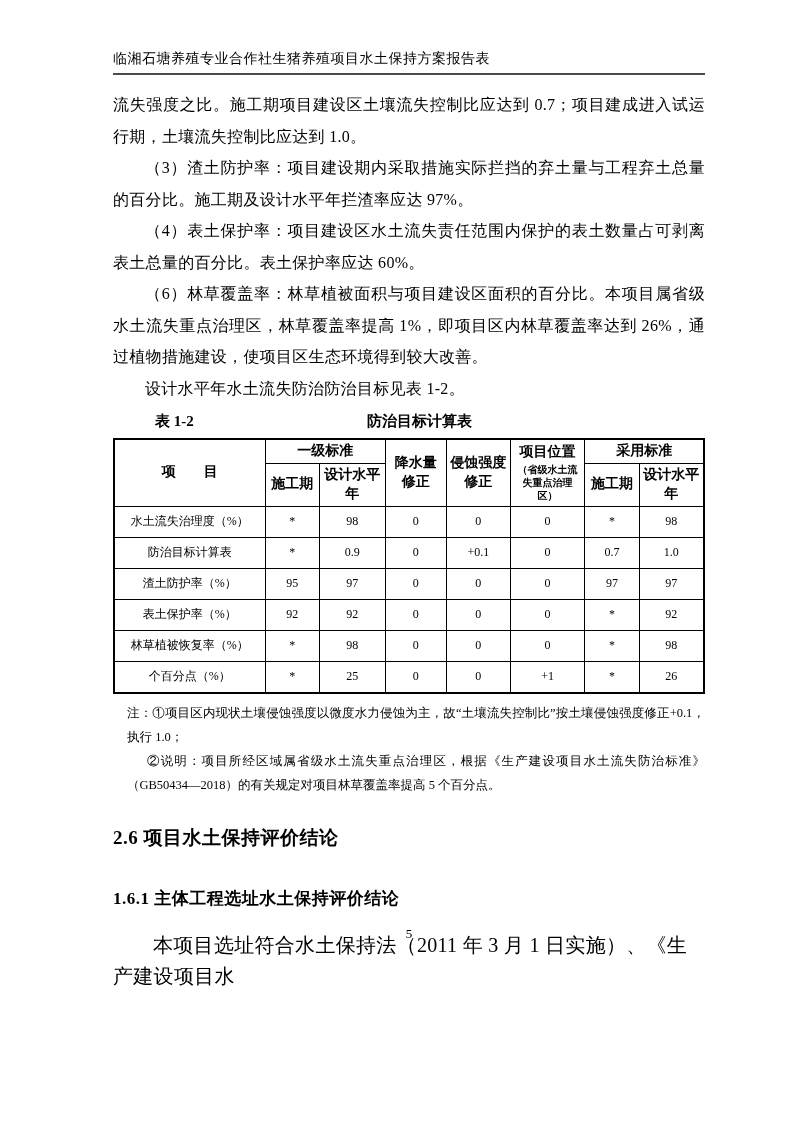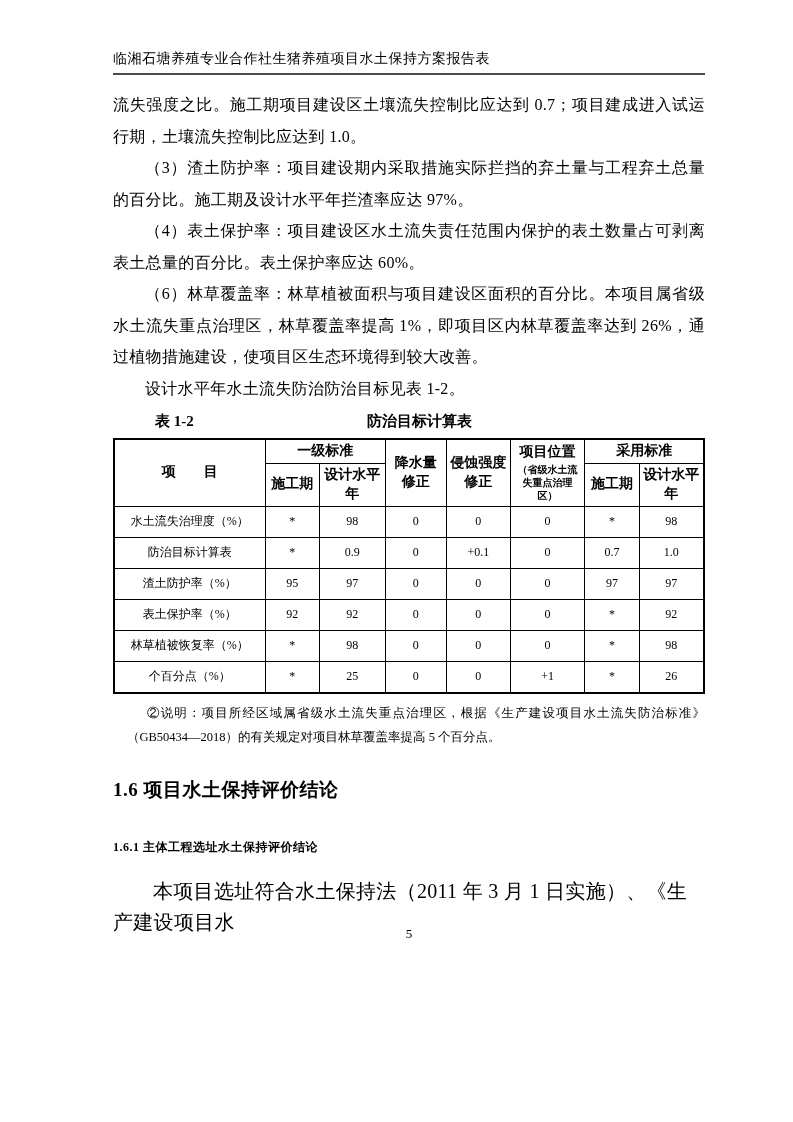--- a/index.html
+++ b/index.html
@@ -80,21 +80,21 @@
   .note.indent { text-indent: 1.6em; }
 
   .h1 {
     margin: 28px 0 0 0;
     font-size: 19px;
     font-weight: bold;
     letter-spacing: 0.5px;
   }
   .h2 {
     margin: 36px 0 0 0;
-    font-size: 12px;
+    font-size: 17px;
     font-weight: bold;
     letter-spacing: 0.5px;
   }
   .section-para {
     margin: 20px 0 0 0;
     font-size: 20px;
     line-height: 31.5px;
     text-indent: 2em;
     letter-spacing: 0.3px;
   }
@@ -215,22 +215,23 @@
         <td>0</td>
         <td>0</td>
         <td>+1</td>
         <td>*</td>
         <td>26</td>
       </tr>
     </tbody>
   </table>
 
   <div class="notes">
+    <p class="note">注：①项目区内现状土壤侵蚀强度以微度水力侵蚀为主，故“土壤流失控制比”按土壤侵蚀强度修正+0.1，执行 1.0；</p>
     <p class="note indent">②说明：项目所经区域属省级水土流失重点治理区，根据《生产建设项目水土流失防治标准》（GB50434—2018）的有关规定对项目林草覆盖率提高 5 个百分点。</p>
   </div>
 
-  <div class="h1">1.6 项目水土保持评价结论</div>
+  <div class="h1">2.6 项目水土保持评价结论</div>
   <div class="h2">1.6.1 主体工程选址水土保持评价结论</div>
   <p class="section-para">本项目选址符合水土保持法（2011 年 3 月 1 日实施）、《生产建设项目水</p>
 
   <div class="page-number">5</div>
 
 </div>
 
 </body></html>

